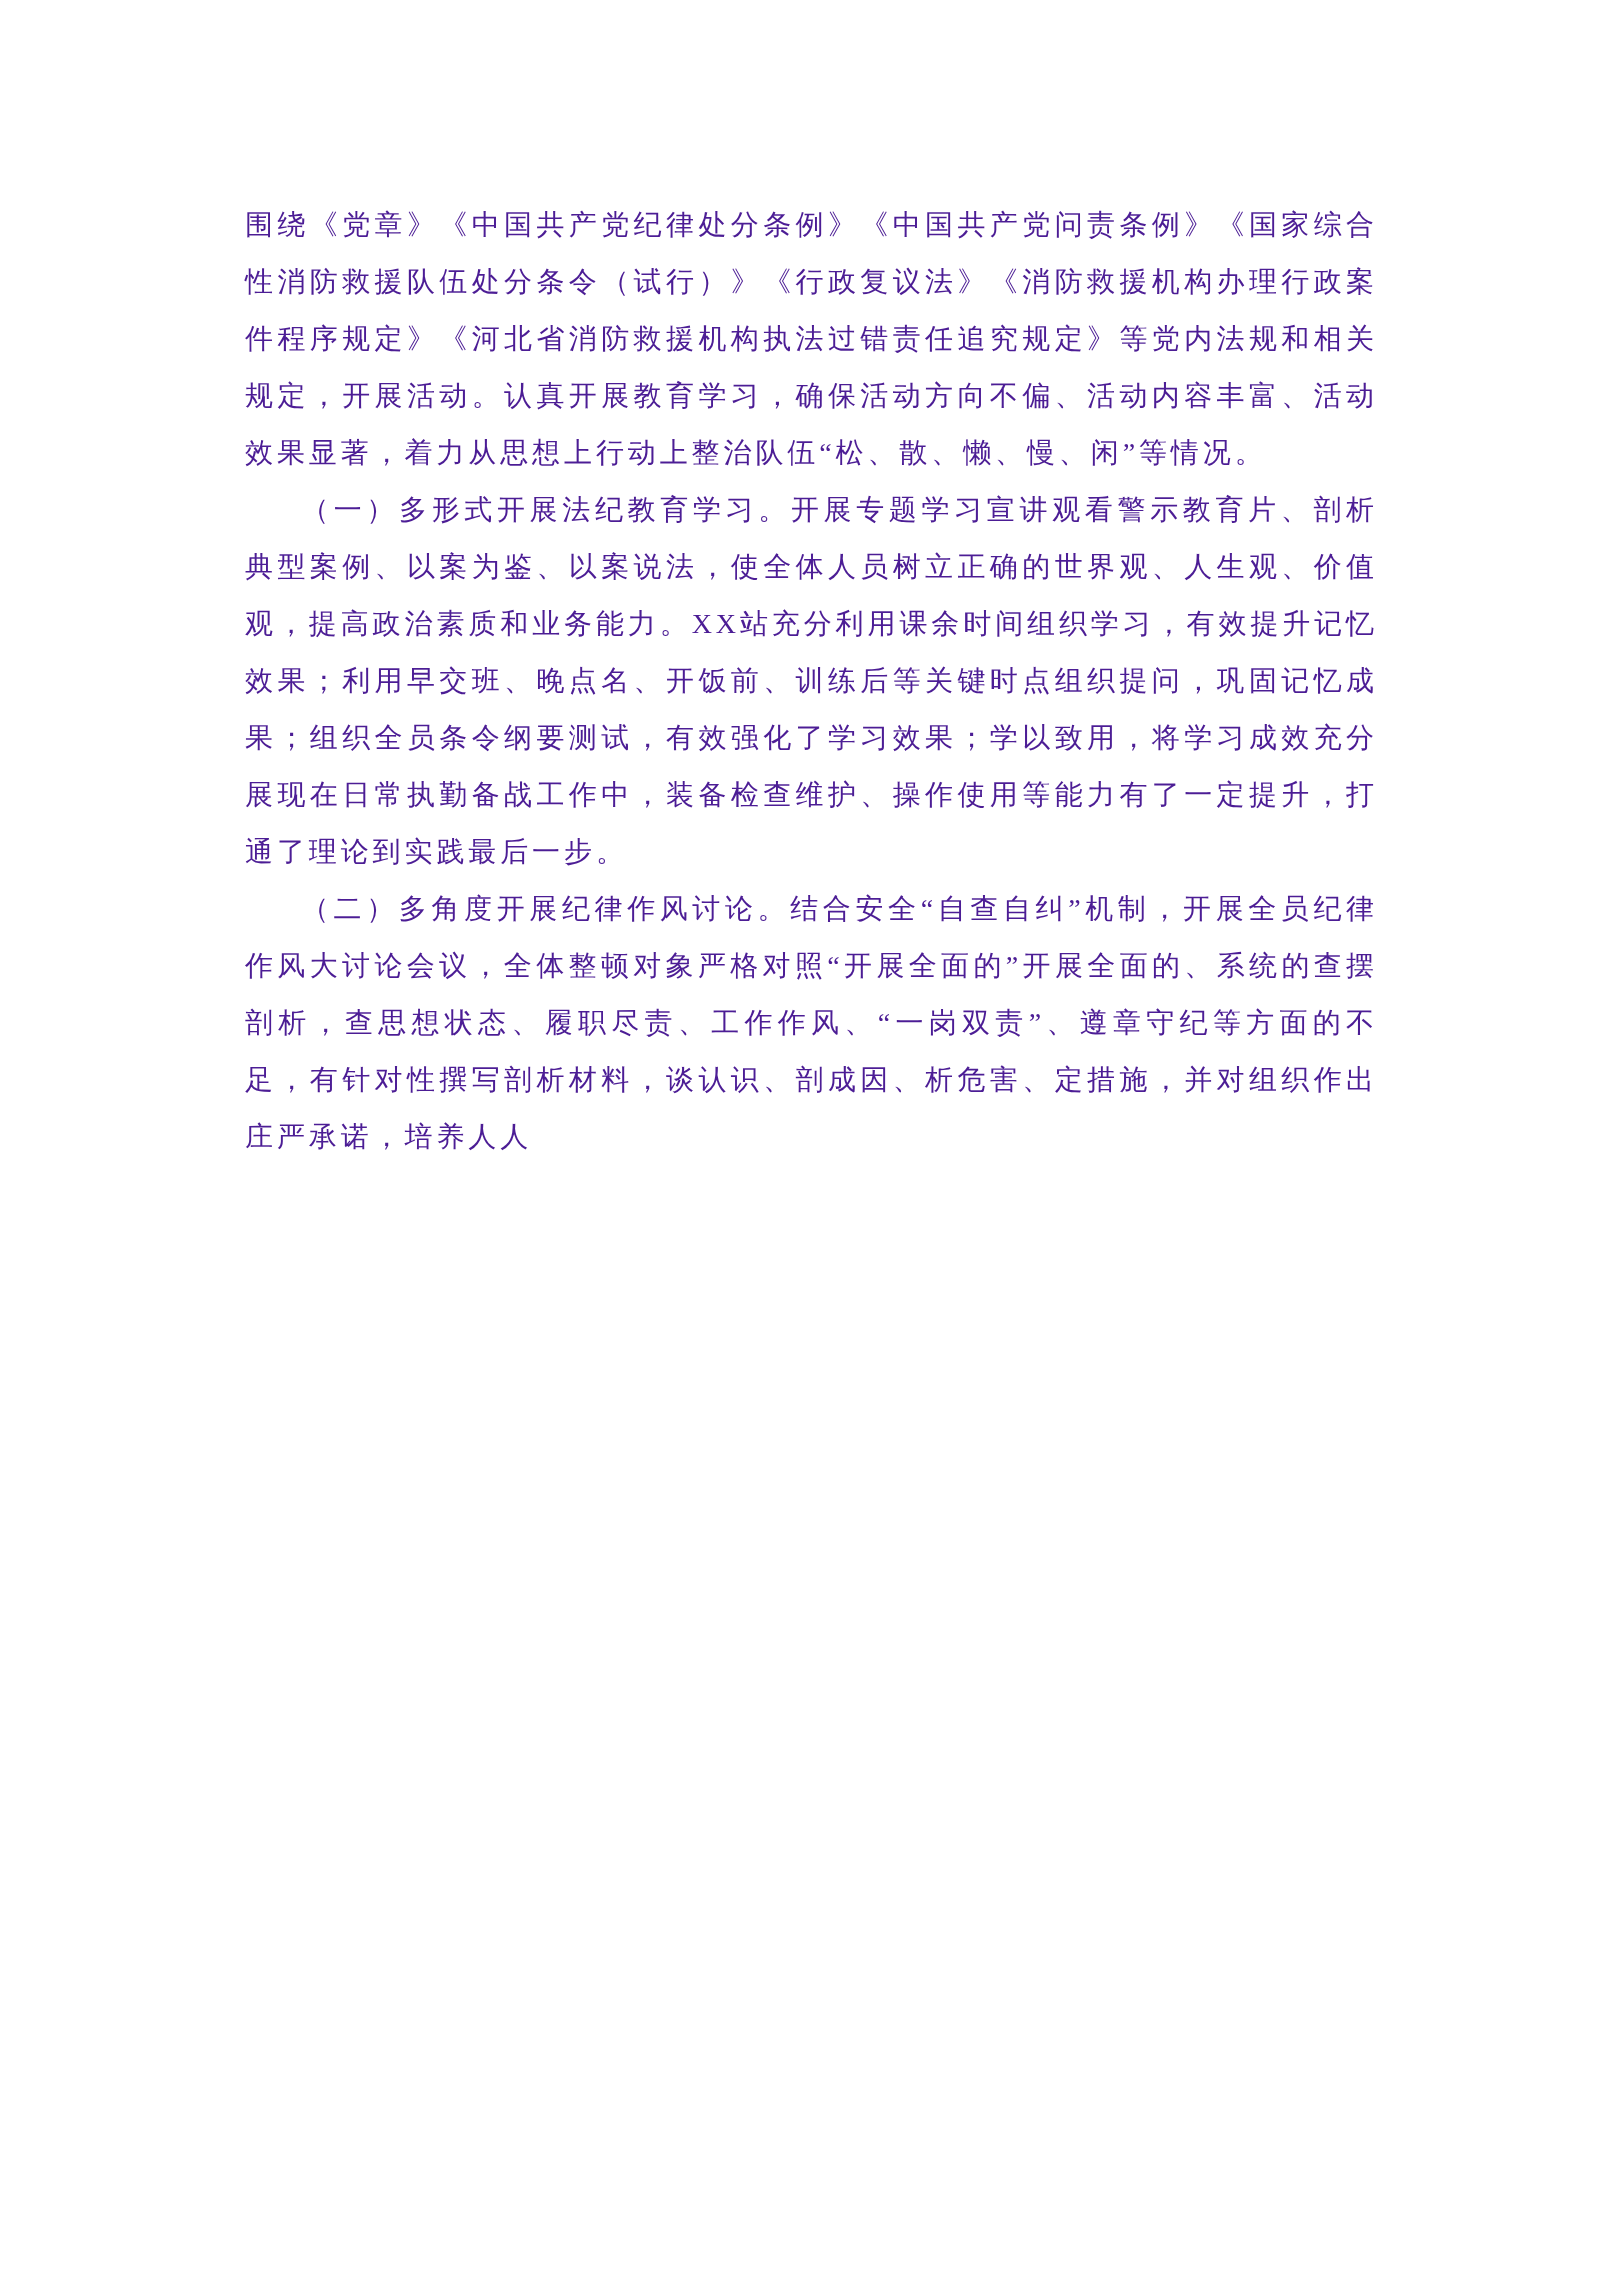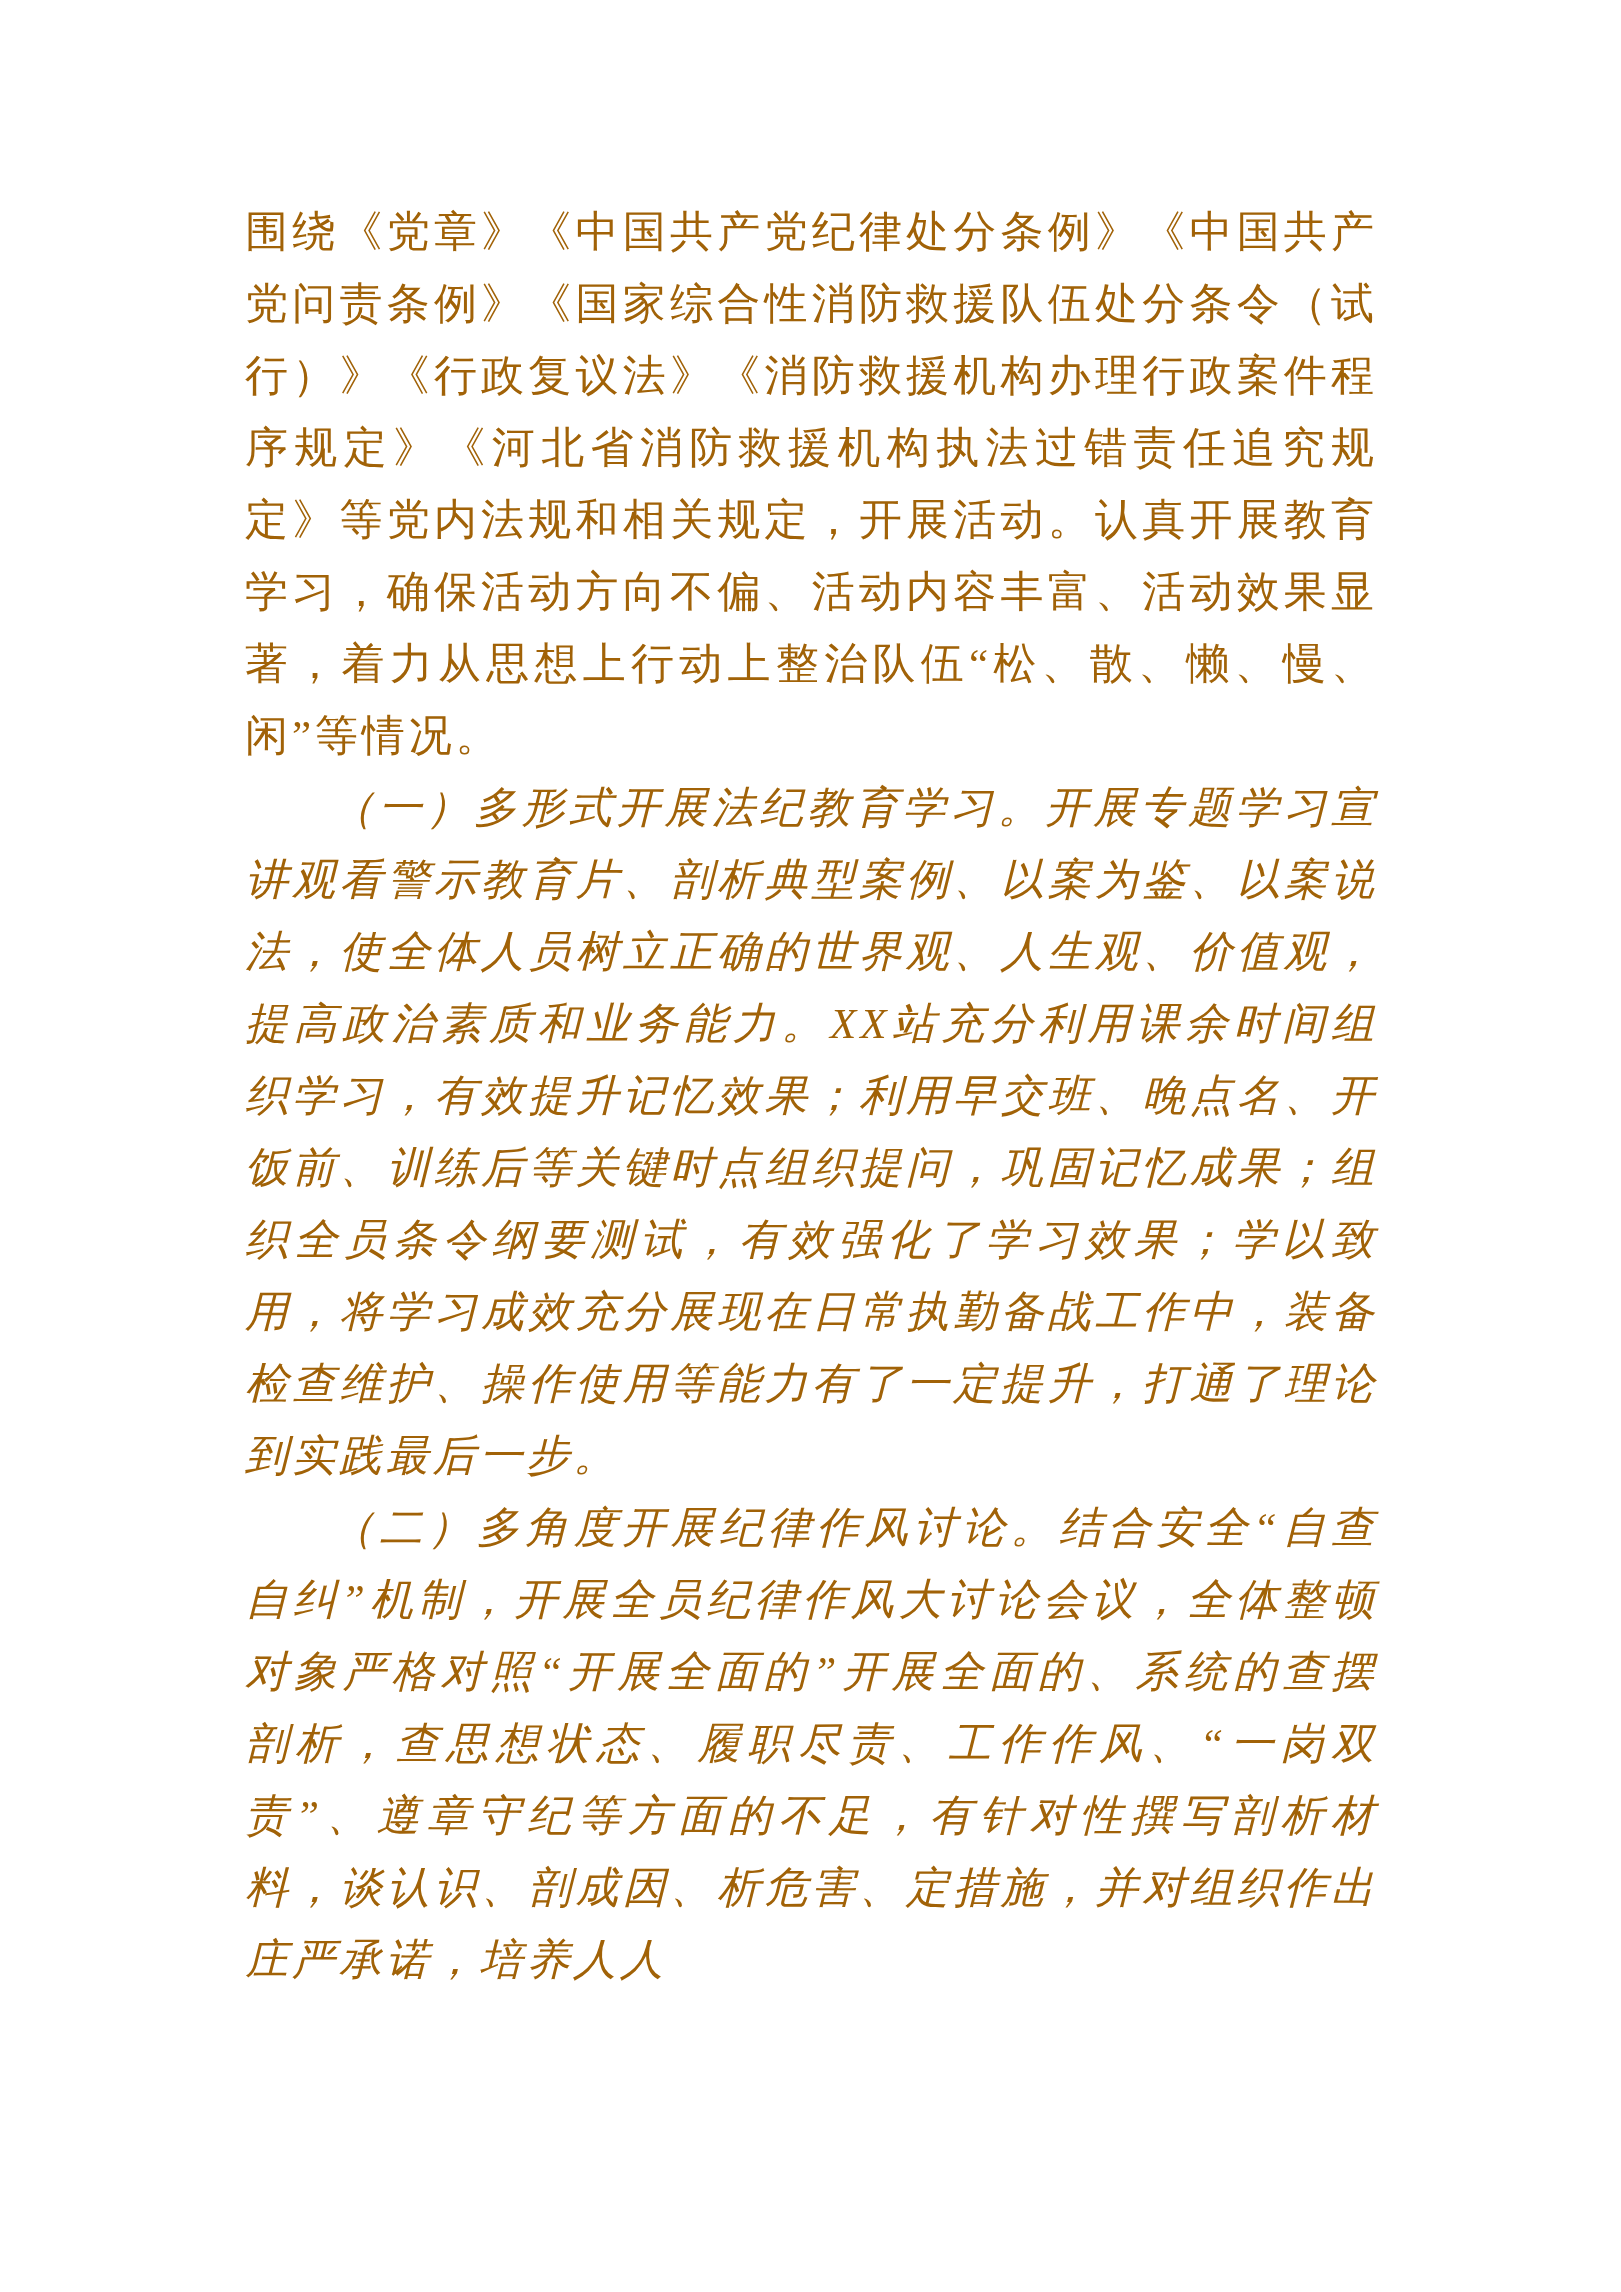--- a/index.html
+++ b/index.html
@@ -11,35 +11,34 @@
       position: relative;
       width: 1621px;
       height: 2293px;
       box-sizing: border-box;
       background: #ffffff;
       padding: 196px 243px 0 245px;
       overflow: hidden;
     }
     .doc-body {
       font-family: "Liberation Serif", "DejaVu Serif", serif;
-      font-size: 43px;
-      line-height: 72px;
-      color: #a16207;
+      font-size: 28px;
+      line-height: 57px;
+      color: #4c1d95;
       text-align: justify;
       text-justify: inter-character;
       letter-spacing: 3.9px;
       word-break: break-all;
     }
     .para {
       margin: 0;
       padding: 0;
     }
     .para.indent {
       text-indent: 2em;
-      font-style: italic;
     }
   </style>
 </head>
 <body>
 
 <div class="page">
   <div class="doc-body">
     <p class="para">围绕《党章》《中国共产党纪律处分条例》《中国共产党问责条例》《国家综合性消防救援队伍处分条令（试行）》《行政复议法》《消防救援机构办理行政案件程序规定》《河北省消防救援机构执法过错责任追究规定》等党内法规和相关规定，开展活动。认真开展教育学习，确保活动方向不偏、活动内容丰富、活动效果显著，着力从思想上行动上整治队伍“松、散、懒、慢、闲”等情况。</p>
     <p class="para indent">（一）多形式开展法纪教育学习。开展专题学习宣讲观看警示教育片、剖析典型案例、以案为鉴、以案说法，使全体人员树立正确的世界观、人生观、价值观，提高政治素质和业务能力。XX站充分利用课余时间组织学习，有效提升记忆效果；利用早交班、晚点名、开饭前、训练后等关键时点组织提问，巩固记忆成果；组织全员条令纲要测试，有效强化了学习效果；学以致用，将学习成效充分展现在日常执勤备战工作中，装备检查维护、操作使用等能力有了一定提升，打通了理论到实践最后一步。</p>
     <p class="para indent">（二）多角度开展纪律作风讨论。结合安全“自查自纠”机制，开展全员纪律作风大讨论会议，全体整顿对象严格对照“开展全面的”开展全面的、系统的查摆剖析，查思想状态、履职尽责、工作作风、“一岗双责”、遵章守纪等方面的不足，有针对性撰写剖析材料，谈认识、剖成因、析危害、定措施，并对组织作出庄严承诺，培养人人</p>

